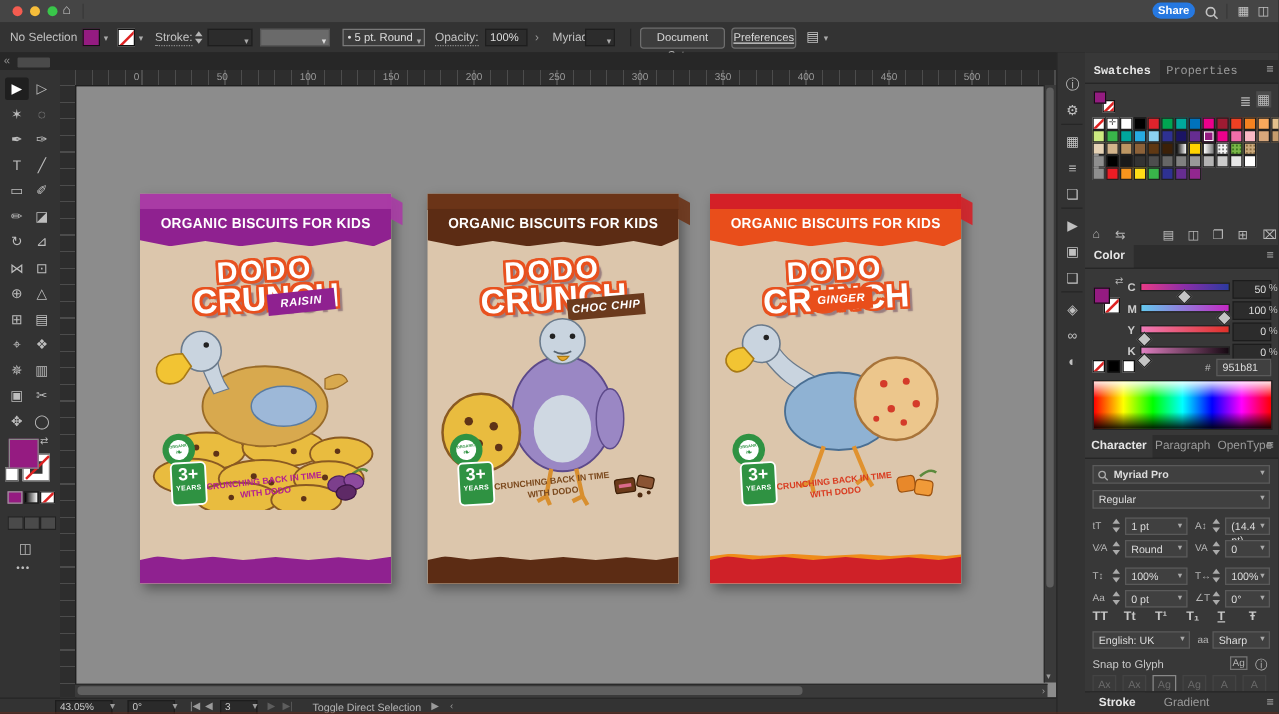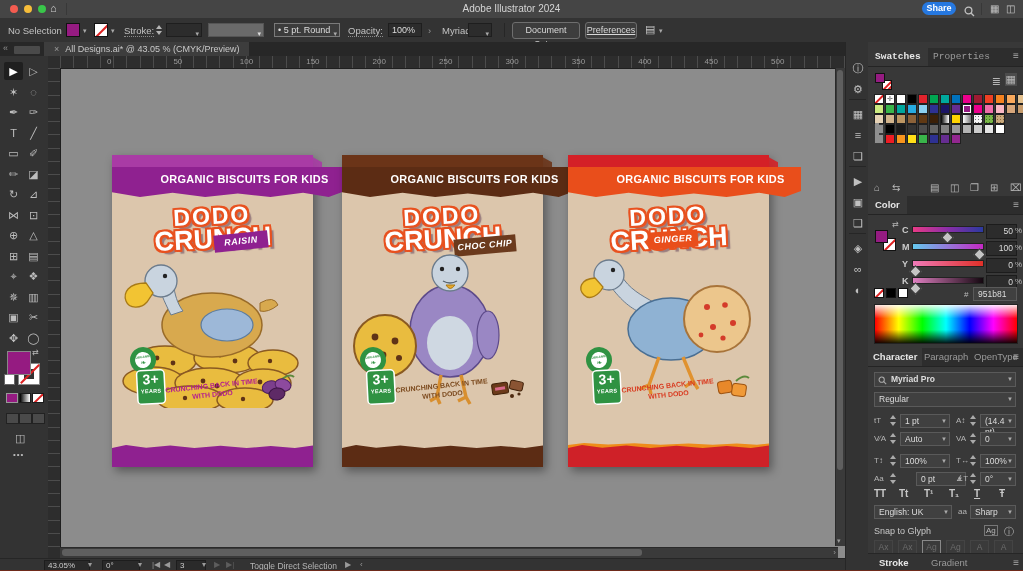--- a/index.html
+++ b/index.html
@@ -65,21 +65,21 @@
   #vscroll .arr{position:absolute;left:1px;bottom:1px;color:#999;font-size:7px;}
   #hscroll{position:absolute;left:12px;bottom:0;width:778px;height:10px;background:#3a3a3a;border-top:1px solid #2a2a2a;}
   #hscroll .thumb{position:absolute;left:2px;top:1px;width:580px;height:7px;background:#5f5f5f;border-radius:3px;}
   #hscroll .arr{position:absolute;right:2px;top:0px;color:#999;font-size:8px;}
   
   .pkg{position:absolute;top:87px;width:201px;height:312px;box-shadow:3px 4px 9px rgba(0,0,0,.38);}
   .pkg-1{left:52px;} .pkg-2{left:282px;} .pkg-3{left:508px;}
   .pkg .fold{position:absolute;left:0;top:0;width:100%;height:13px;}
   .pkg .fold-tail{position:absolute;right:-9px;top:4px;width:12px;height:18px;transform:skewY(28deg);opacity:.9;}
   .pkg .band{position:absolute;left:0;top:12px;width:100%;height:30px;
-     clip-path:polygon(0 0,100% 0,100% 80%,93% 100%,82% 86%,68% 100%,54% 88%,40% 100%,26% 86%,12% 100%,0 84%);padding-left:32px;}
+     clip-path:polygon(0 0,100% 0,100% 80%,93% 100%,82% 86%,68% 100%,54% 88%,40% 100%,26% 86%,12% 100%,0 84%);}
   .pkg .band span{display:block;text-align:center;color:#fff;font-size:11.5px;font-weight:bold;letter-spacing:.3px;margin-top:6px;transform:scaleX(.95);}
   .pkg .logo{position:absolute;left:0;top:12px;width:100%;text-align:center;transform:rotate(-3deg);color:#fff;font-weight:bold;}
   .pkg .logo .l1{font-size:23px;letter-spacing:2px;line-height:.85;}
   .pkg .logo .l2{font-size:27px;letter-spacing:0px;line-height:.9;}
   .pkg .logo .l1,.pkg .logo .l2{
     text-shadow:-2px -2px 0 #e8511f,2px -2px 0 #e8511f,-2px 2px 0 #e8511f,2px 2px 0 #e8511f,
       0 -2px 0 #e8511f,0 2px 0 #e8511f,-2px 0 0 #e8511f,2px 0 0 #e8511f,4px 4px 1px rgba(70,35,70,.45);}
   .pkg .flavor{position:absolute;height:17px;color:#fff;font-size:9px;font-weight:bold;font-style:italic;
      text-align:center;line-height:17px;letter-spacing:.5px;}
   .pkg-1 .flavor{left:102px;top:78px;width:54px;transform:rotate(-6deg);}
@@ -161,21 +161,20 @@
 <body>
 
 <div id="app">
 
   <div id="titlebar">
     <div class="tl" style="left:10px;background:#f45c50;"></div>
     <div class="tl" style="left:24px;background:#f6bd3a;"></div>
     <div class="tl" style="left:38px;background:#39c64a;"></div>
     <div id="home-icon">⌂</div>
     <div id="tb-sep"></div>
-    <div id="win-title">Adobe Illustrator 2024</div>
     <div id="share-btn">Share</div>
     <div id="search-icon">
       <svg width="11" height="11" viewBox="0 0 11 11">
           <circle cx="4.5" cy="4.5" r="3.4" fill="none" stroke="#c2c2c2" stroke-width="1.3"></circle>
           <line x1="7.2" y1="7.2" x2="10" y2="10" stroke="#c2c2c2" stroke-width="1.3"></line>
         </svg>
     </div>
     <div id="tb-sep2"></div>
     <div class="tb-ws" style="left:990px;">▦</div>
     <div class="tb-ws" style="left:1006px;">◫</div>
@@ -214,23 +213,20 @@
 
     <div class="cb-btn" style="left:512px;width:66px;" id="ds-btn">Document Setup</div>
     <div class="cb-btn" style="left:585px;width:50px;text-decoration:underline;">Preferences</div>
     <div class="cb-label" style="left:645px;font-size:11px;top:5px;">▤</div>
     <div class="dd" style="left:659px;">▾</div>
   </div>
 
   <div id="tabbar">
     <div id="collapse-left">«</div>
     <div id="tab-stub"></div>
-    <div id="doc-tab">
-      <span id="doc-close">×</span><span>All Designs.ai* @ 43.05 % (CMYK/Preview)</span>
-    </div>
   </div>
 
   <div id="toolbar">
     <div id="fill-chip" style="background: rgb(149, 27, 129);"></div>
     <div id="stroke-chip">
         <div class="hole"></div>
       </div>
     <div id="swap-fs">⇄</div>
     <div id="default-fs"></div>
     <div class="mini3" style="left:6px;top:337px;background:#951b81;border-color:#999;"></div>
@@ -665,21 +661,21 @@
           <div class="pfield" style="left: 112px; top: 66px; width: 36px; height: 14px; position: absolute;">
             <span class="tx">(14.4 pt)</span>
             <span class="dd2">▼</span>
           </div>
           <div class="picon" style="left: 6px; top: 86px; position: absolute;">V∕A</div>
           <div class="pstep" style="left: 22px; top: 85px; position: absolute;">
             <div class="u"></div>
             <div class="d"></div>
           </div>
           <div class="pfield" style="left: 32px; top: 84px; width: 50px; height: 14px; position: absolute;">
-            <span class="tx">Auto</span>
+            <span class="tx">Round</span>
             <span class="dd2">▼</span>
           </div>
           <div class="picon" style="left: 88px; top: 86px; position: absolute;">VA</div>
           <div class="pstep" style="left: 102px; top: 85px; position: absolute;">
             <div class="u"></div>
             <div class="d"></div>
           </div>
           <div class="pfield" style="left: 112px; top: 84px; width: 36px; height: 14px; position: absolute;">
             <span class="tx">0</span>
             <span class="dd2">▼</span>
@@ -700,21 +696,21 @@
           </div>
           <div class="pfield" style="left: 112px; top: 106px; width: 36px; height: 14px; position: absolute;">
             <span class="tx">100%</span>
             <span class="dd2">▼</span>
           </div>
           <div class="picon" style="left: 6px; top: 126px; position: absolute;">Aa</div>
           <div class="pstep" style="left: 22px; top: 125px; position: absolute;">
             <div class="u"></div>
             <div class="d"></div>
           </div>
-          <div class="pfield" style="left: 48px; top: 124px; width: 50px; height: 14px; position: absolute;">
+          <div class="pfield" style="left: 32px; top: 124px; width: 50px; height: 14px; position: absolute;">
             <span class="tx">0 pt</span>
             <span class="dd2">▼</span>
           </div>
           <div class="picon" style="left: 88px; top: 126px; position: absolute;">∠T</div>
           <div class="pstep" style="left: 102px; top: 125px; position: absolute;">
             <div class="u"></div>
             <div class="d"></div>
           </div>
           <div class="pfield" style="left: 112px; top: 124px; width: 36px; height: 14px; position: absolute;">
             <span class="tx">0°</span>

